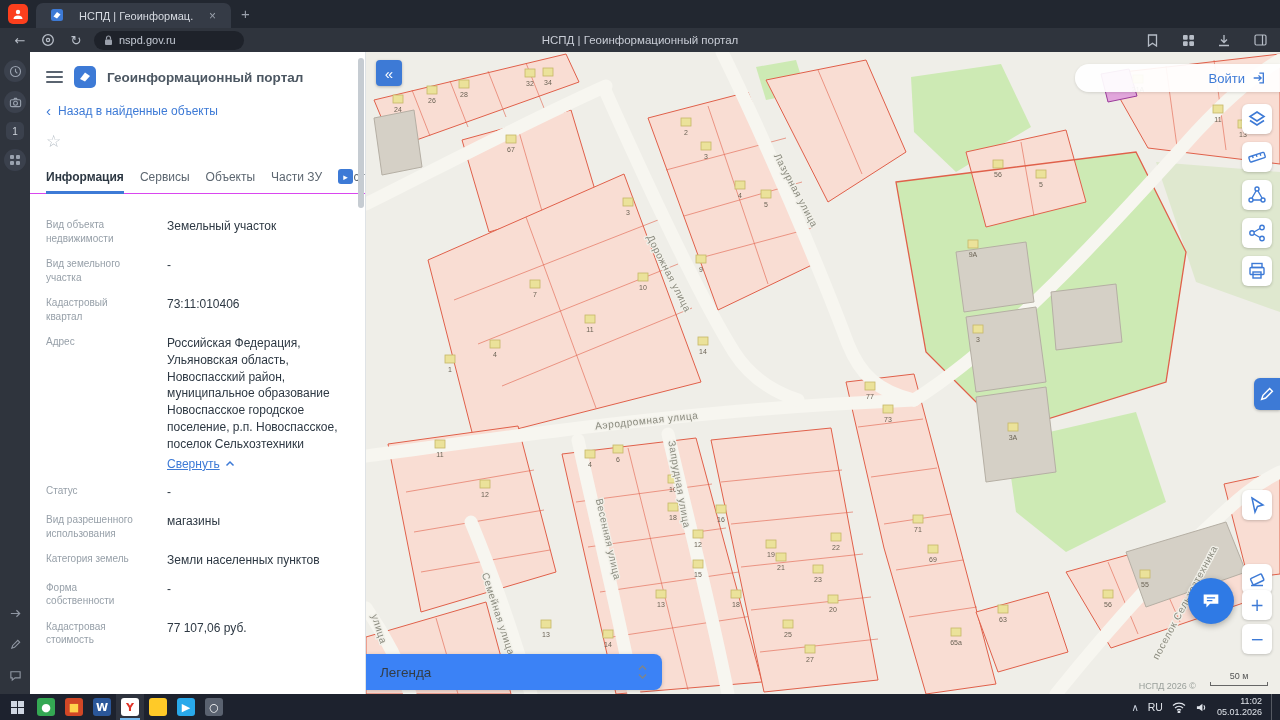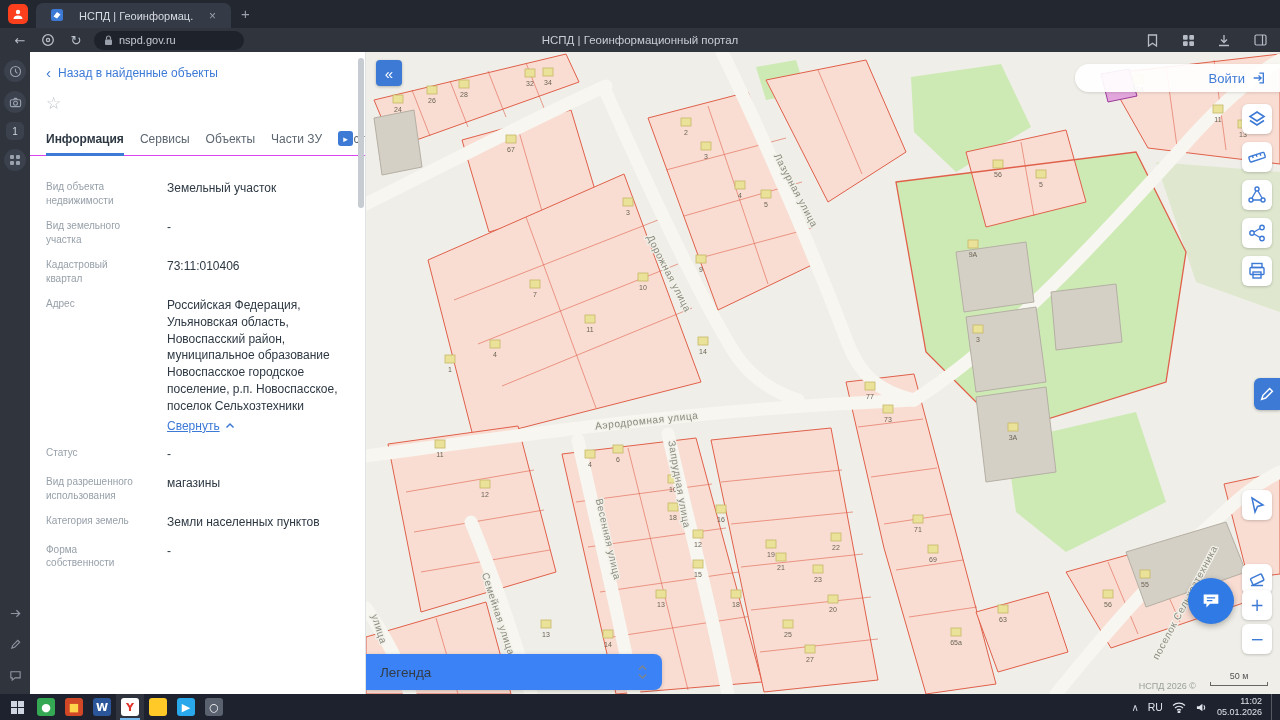--- a/index.html
+++ b/index.html
@@ -212,20 +212,33 @@
           </svg>
       </div>
       <div class="rail-flat">
         <svg width="13" height="13" viewBox="0 0 14 14" fill="none" stroke="#8f96a2" stroke-width="1.2">
             <path d="M2 3 h10 v6.5 h-5.5 L3.5 12 v-2.5 H2 Z"></path>
           </svg>
       </div>
     </div>
 
     <div class="panel">
+      <div class="phead">
+        <div class="burger">
+            <i></i>
+            <i></i>
+            <i></i>
+          </div>
+        <div class="plogo">
+          <svg width="14" height="14" viewBox="0 0 14 14">
+              <path d="M2 9 L7 2.5 L12 6 L7 11.5 Z" fill="#fff"></path>
+            </svg>
+        </div>
+        <div class="ptitle">Геоинформационный портал</div>
+      </div>
       <div class="backlink">
         <span class="chev">‹</span>
         <span>Назад в найденные объекты</span>
       </div>
       <div class="star">☆</div>
       <div class="ptabs" id="panel-tabs">
         <div class="ptab active">Информация</div>
           <div class="ptab">Сервисы</div>
           <div class="ptab">Объекты</div>
           <div class="ptab">Части ЗУ</div>
@@ -262,20 +275,24 @@
             <div class="flabel">Вид разрешенного использования</div>
             <div class="fvalue">магазины</div>
           </div>
           <div class="frow">
             <div class="flabel">Категория земель</div>
             <div class="fvalue">Земли населенных пунктов</div>
           </div>
           <div class="frow">
             <div class="flabel">Форма собственности</div>
             <div class="fvalue">-</div>
+          </div>
+          <div class="frow">
+            <div class="flabel">Кадастровая стоимость</div>
+            <div class="fvalue">77 107,06 руб.</div>
           </div>
           <div class="frow"></div>
         </div>
       <div class="pscroll">
           <div class="pthumb"></div>
         </div>
     </div>
 
     <div class="map">
       <svg class="canvas" viewBox="0 0 914 642" preserveAspectRatio="none">

